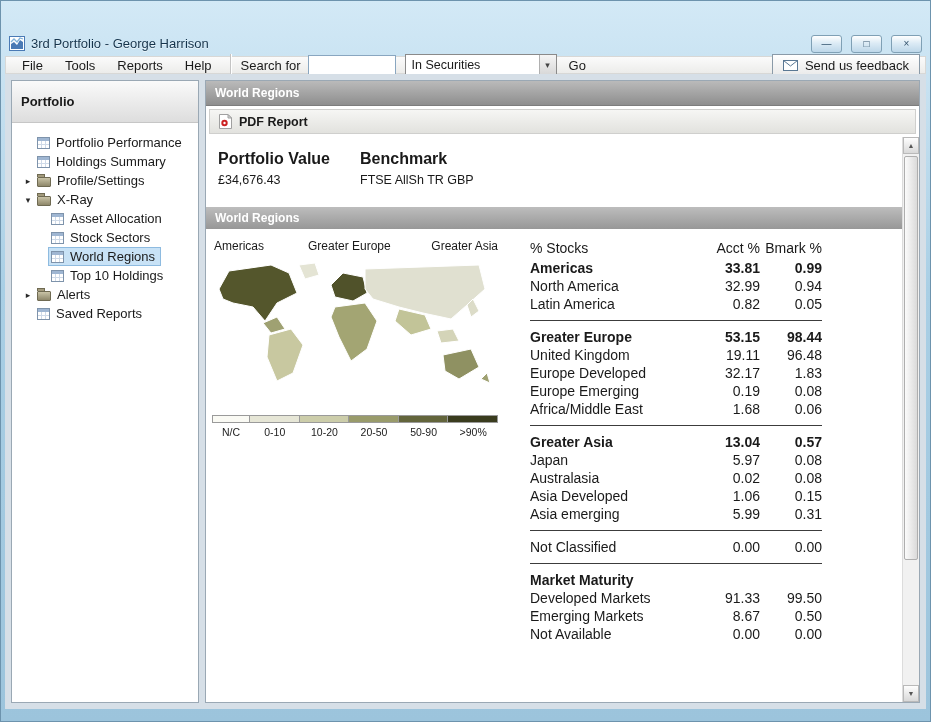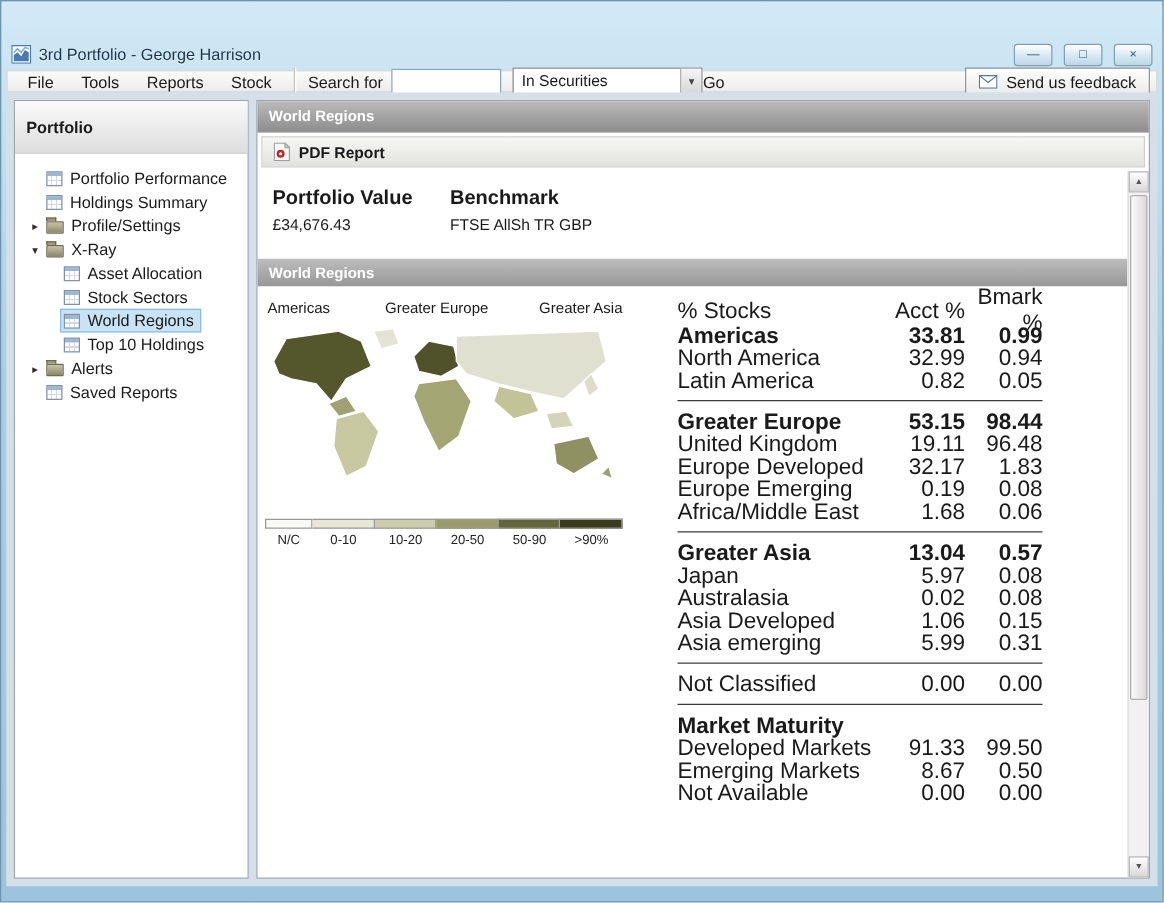--- a/index.html
+++ b/index.html
@@ -22,21 +22,21 @@
   .toolbar { height: 18px; background: linear-gradient(180deg,#fbfbfb,#ececea);
              border: 1px solid #d8d8d6; display: flex; align-items: center; padding: 0 5px; font-size: 13px; }
   .menu-item { padding: 5px 11px; }
   .tb-sep { width: 1px; height: 22px; background: #c4c4c4; margin: 0 7px; box-shadow: 1px 0 0 #ffffff; }
   .search-label { margin: 0 7px 0 3px; }
   .search-input { width: 88px; height: 21px; border: 1px solid #89a6c0; background: #fff; padding: 2px 4px; font: inherit; font-size: 12.5px; }
   .dropdown { width: 152px; height: 22px; border: 1px solid #8a8a8a; background: #fff; display: flex; align-items: center; margin-left: 9px; }
   .dropdown-value { flex: 1; padding: 0 6px; font-size: 12.5px; white-space: nowrap; overflow: hidden; }
   .dropdown-btn { width: 17px; height: 20px; background: linear-gradient(180deg,#f5f5f5,#d7d7d7);
                   border-left: 1px solid #b0b0b0; text-align: center; font-size: 9px; line-height: 20px; color: #444; }
-  .go-label { }
+  .go-label { margin-left: 12px; }
   .feedback-btn { margin-left: auto; display: flex; align-items: center; gap: 7px; border: 1px solid #8a9aa8;
                   background: linear-gradient(180deg,#ffffff,#e9e9e9); padding: 3px 10px; font-size: 13px; }
 
   
   .app-body { flex: 1; background: #d6dfe7; padding: 6px; display: flex; gap: 6px; min-height: 0; }
 
   
   .sidebar { width: 188px; background: #fff; border: 1px solid #9aa8b4; display: flex; flex-direction: column; }
   .sidebar-header { padding: 13px 9px; font-weight: bold; font-size: 13px;
                     background: linear-gradient(180deg,#fafafa,#dddddd); border-bottom: 1px solid #c6c6c6; }
@@ -84,21 +84,21 @@
   .world-map polygon { stroke: #ffffff; stroke-width: 1; }
 
   .legend { display: flex; margin-top: 6px; padding-right: 8px; }
   .legend-cell { flex: 1; text-align: center; font-size: 10.5px; color: #222; }
   .legend-cell:first-child { flex: 0 0 38px; }
   .legend-swatch { display: block; height: 8px; border: 1px solid #9a9a9a; border-left: none; }
   .legend-cell:first-child .legend-swatch { border-left: 1px solid #9a9a9a; }
   .legend-label { display: block; margin-top: 3px; }
 
   
-  .table-col { width: 292px; margin-left: 12px; font-size: 18px; }
+  .table-col { width: 292px; margin-left: 0; font-size: 14px; }
   .trow { display: flex; align-items: center; height: 18px; }
   .trow.head { margin-bottom: 2px; color: #1a1a1a; }
   .c-label { flex: 1; white-space: nowrap; }
   .c-acct { width: 58px; text-align: right; }
   .c-bmark { width: 62px; text-align: right; }
   .bold { font-weight: bold; }
   .tdivider { border-top: 1px solid #3c3c3c; margin: 7px 0; }
 
   
   .scrollbar { width: 17px; background: #f1f1f1; border-left: 1px solid #dcdcdc; display: flex; flex-direction: column; }
@@ -122,21 +122,21 @@
     <span class="titlebar-title">3rd Portfolio - George Harrison</span>
     <span class="win-btn">—</span>
     <span class="win-btn">□</span>
     <span class="win-btn">×</span>
   </div>
 
   <div class="toolbar">
     <span class="menu-item">File</span>
     <span class="menu-item">Tools</span>
     <span class="menu-item">Reports</span>
-    <span class="menu-item">Stock</span>
+    <span class="menu-item">Help</span>
     <span class="tb-sep"></span>
     <span class="search-label">Search for</span>
     <input class="search-input" type="text" value="" style="">
     <div class="dropdown">
       <span class="dropdown-value">In Securities</span>
       <span class="dropdown-btn">▾</span>
     </div>
     <span class="go-label">Go</span>
     <div class="feedback-btn">
       <svg width="15" height="11" viewBox="0 0 15 11">

